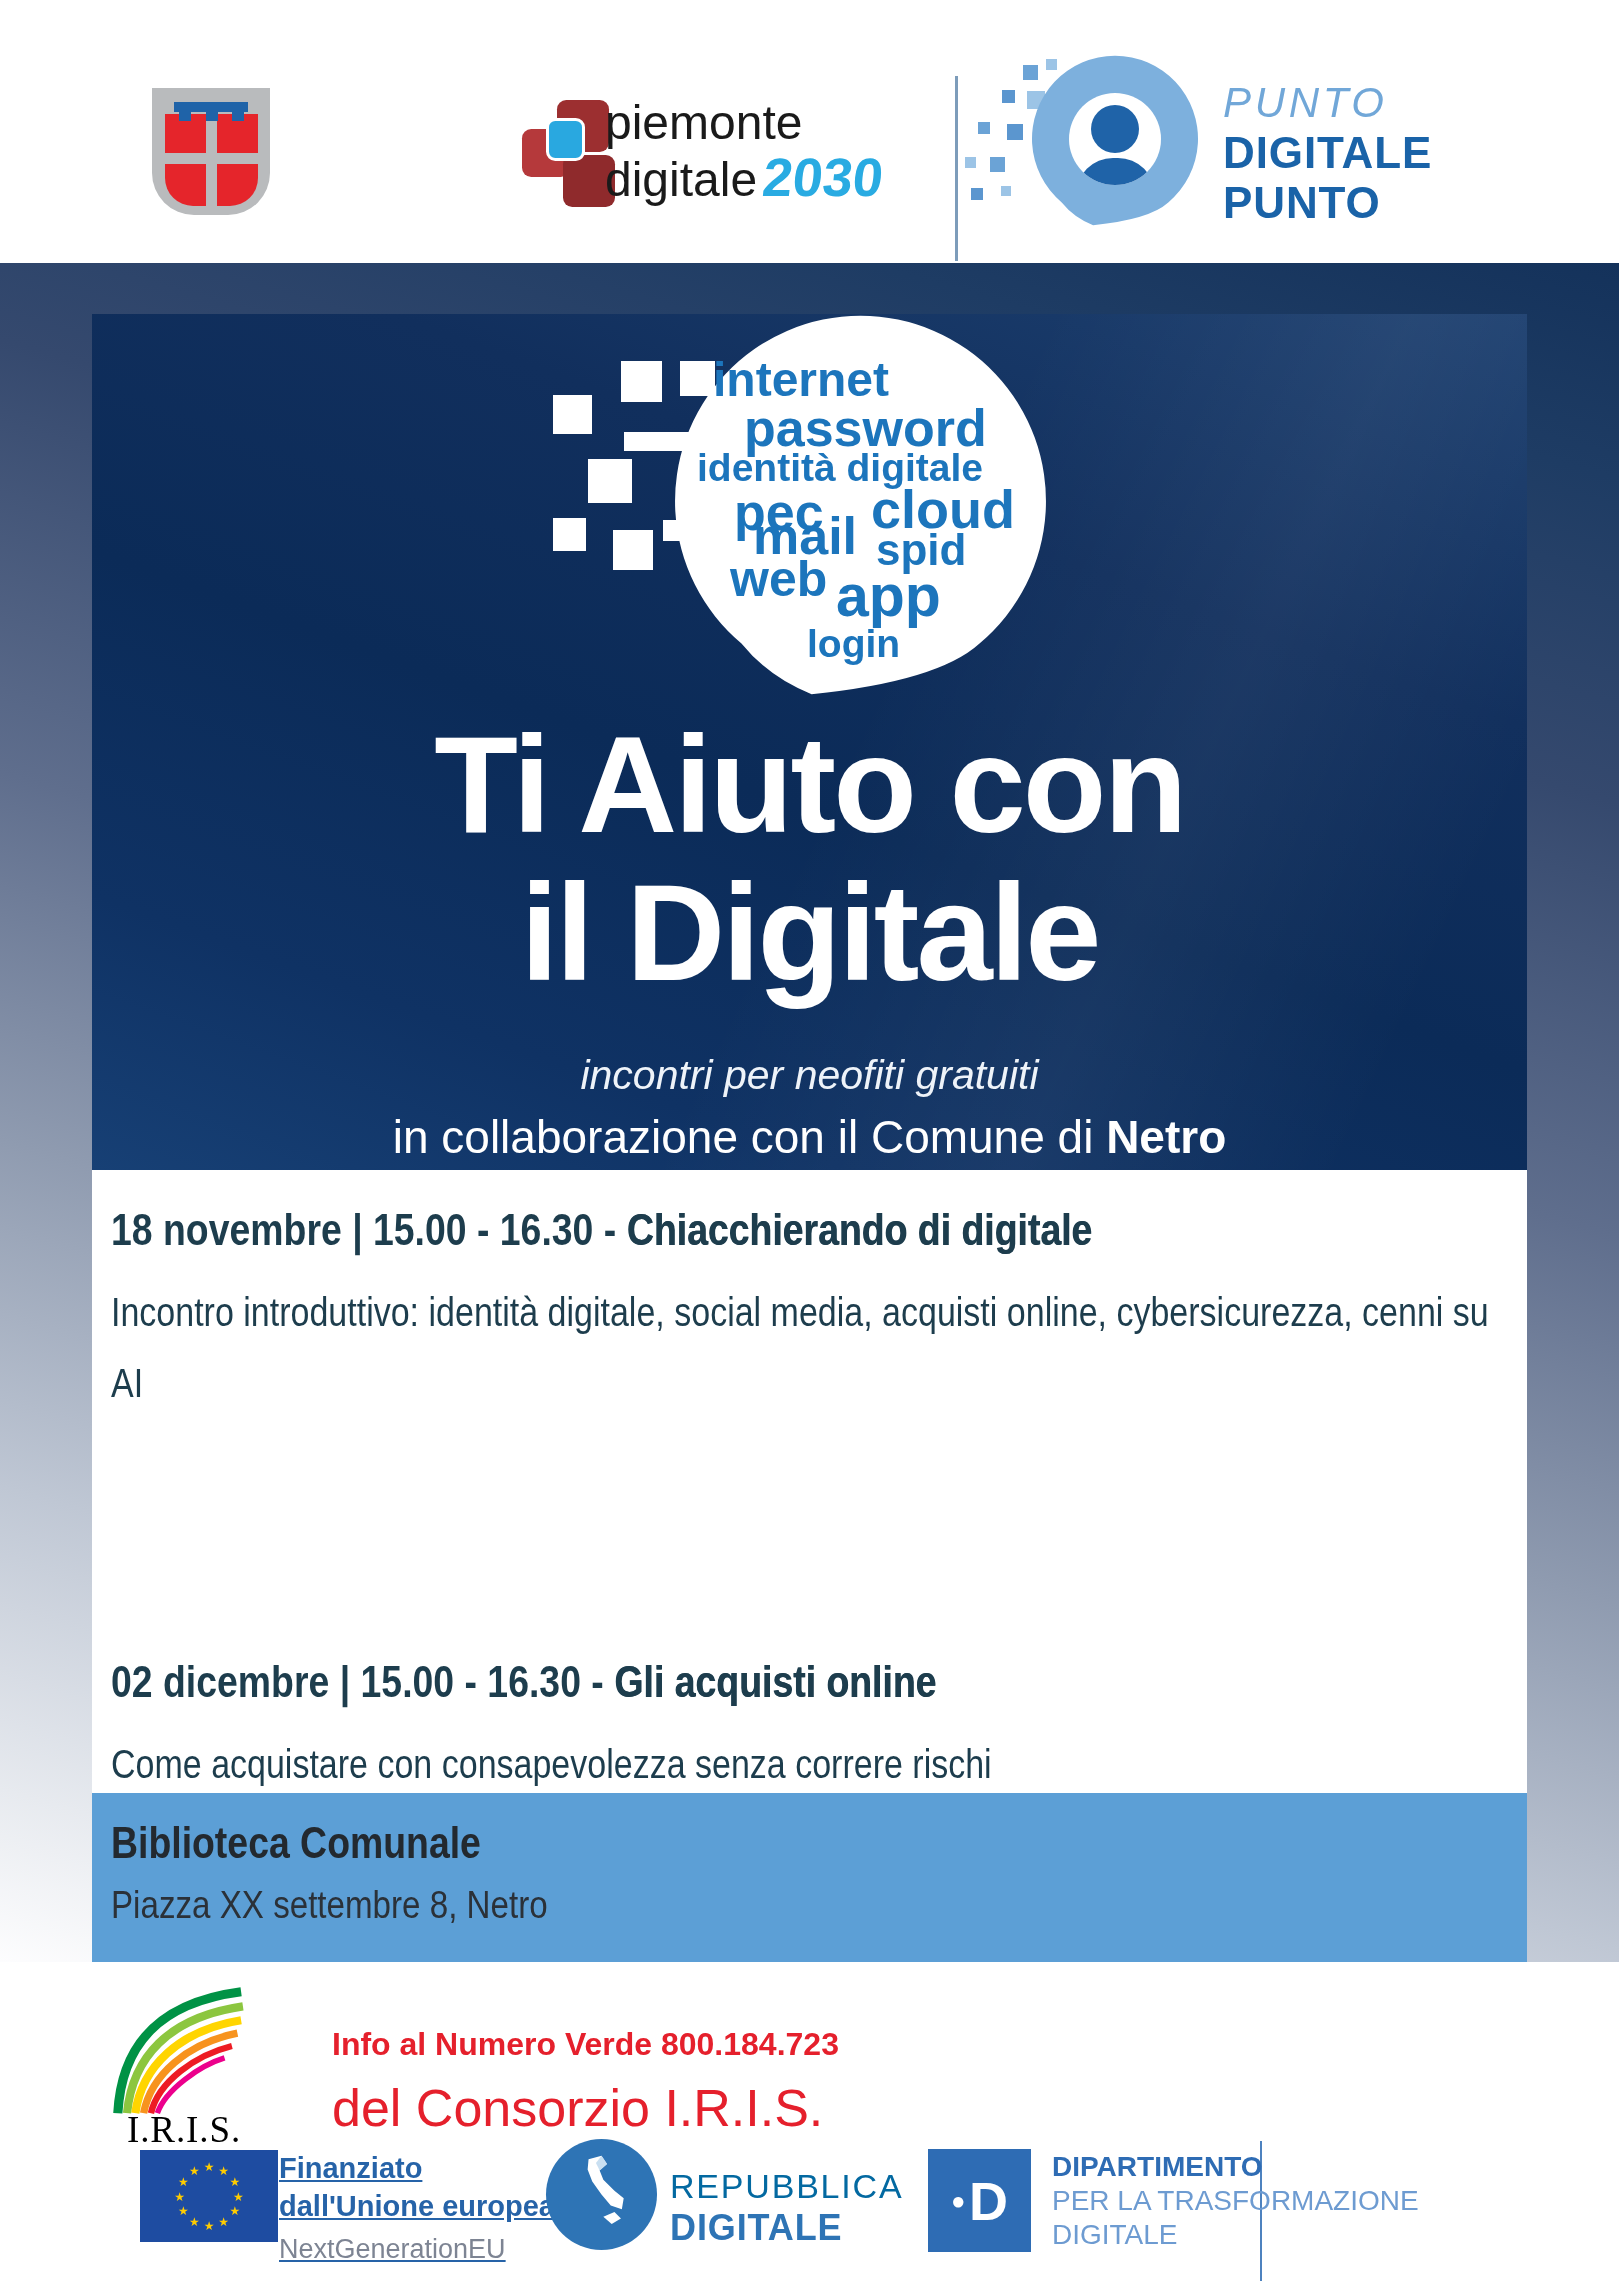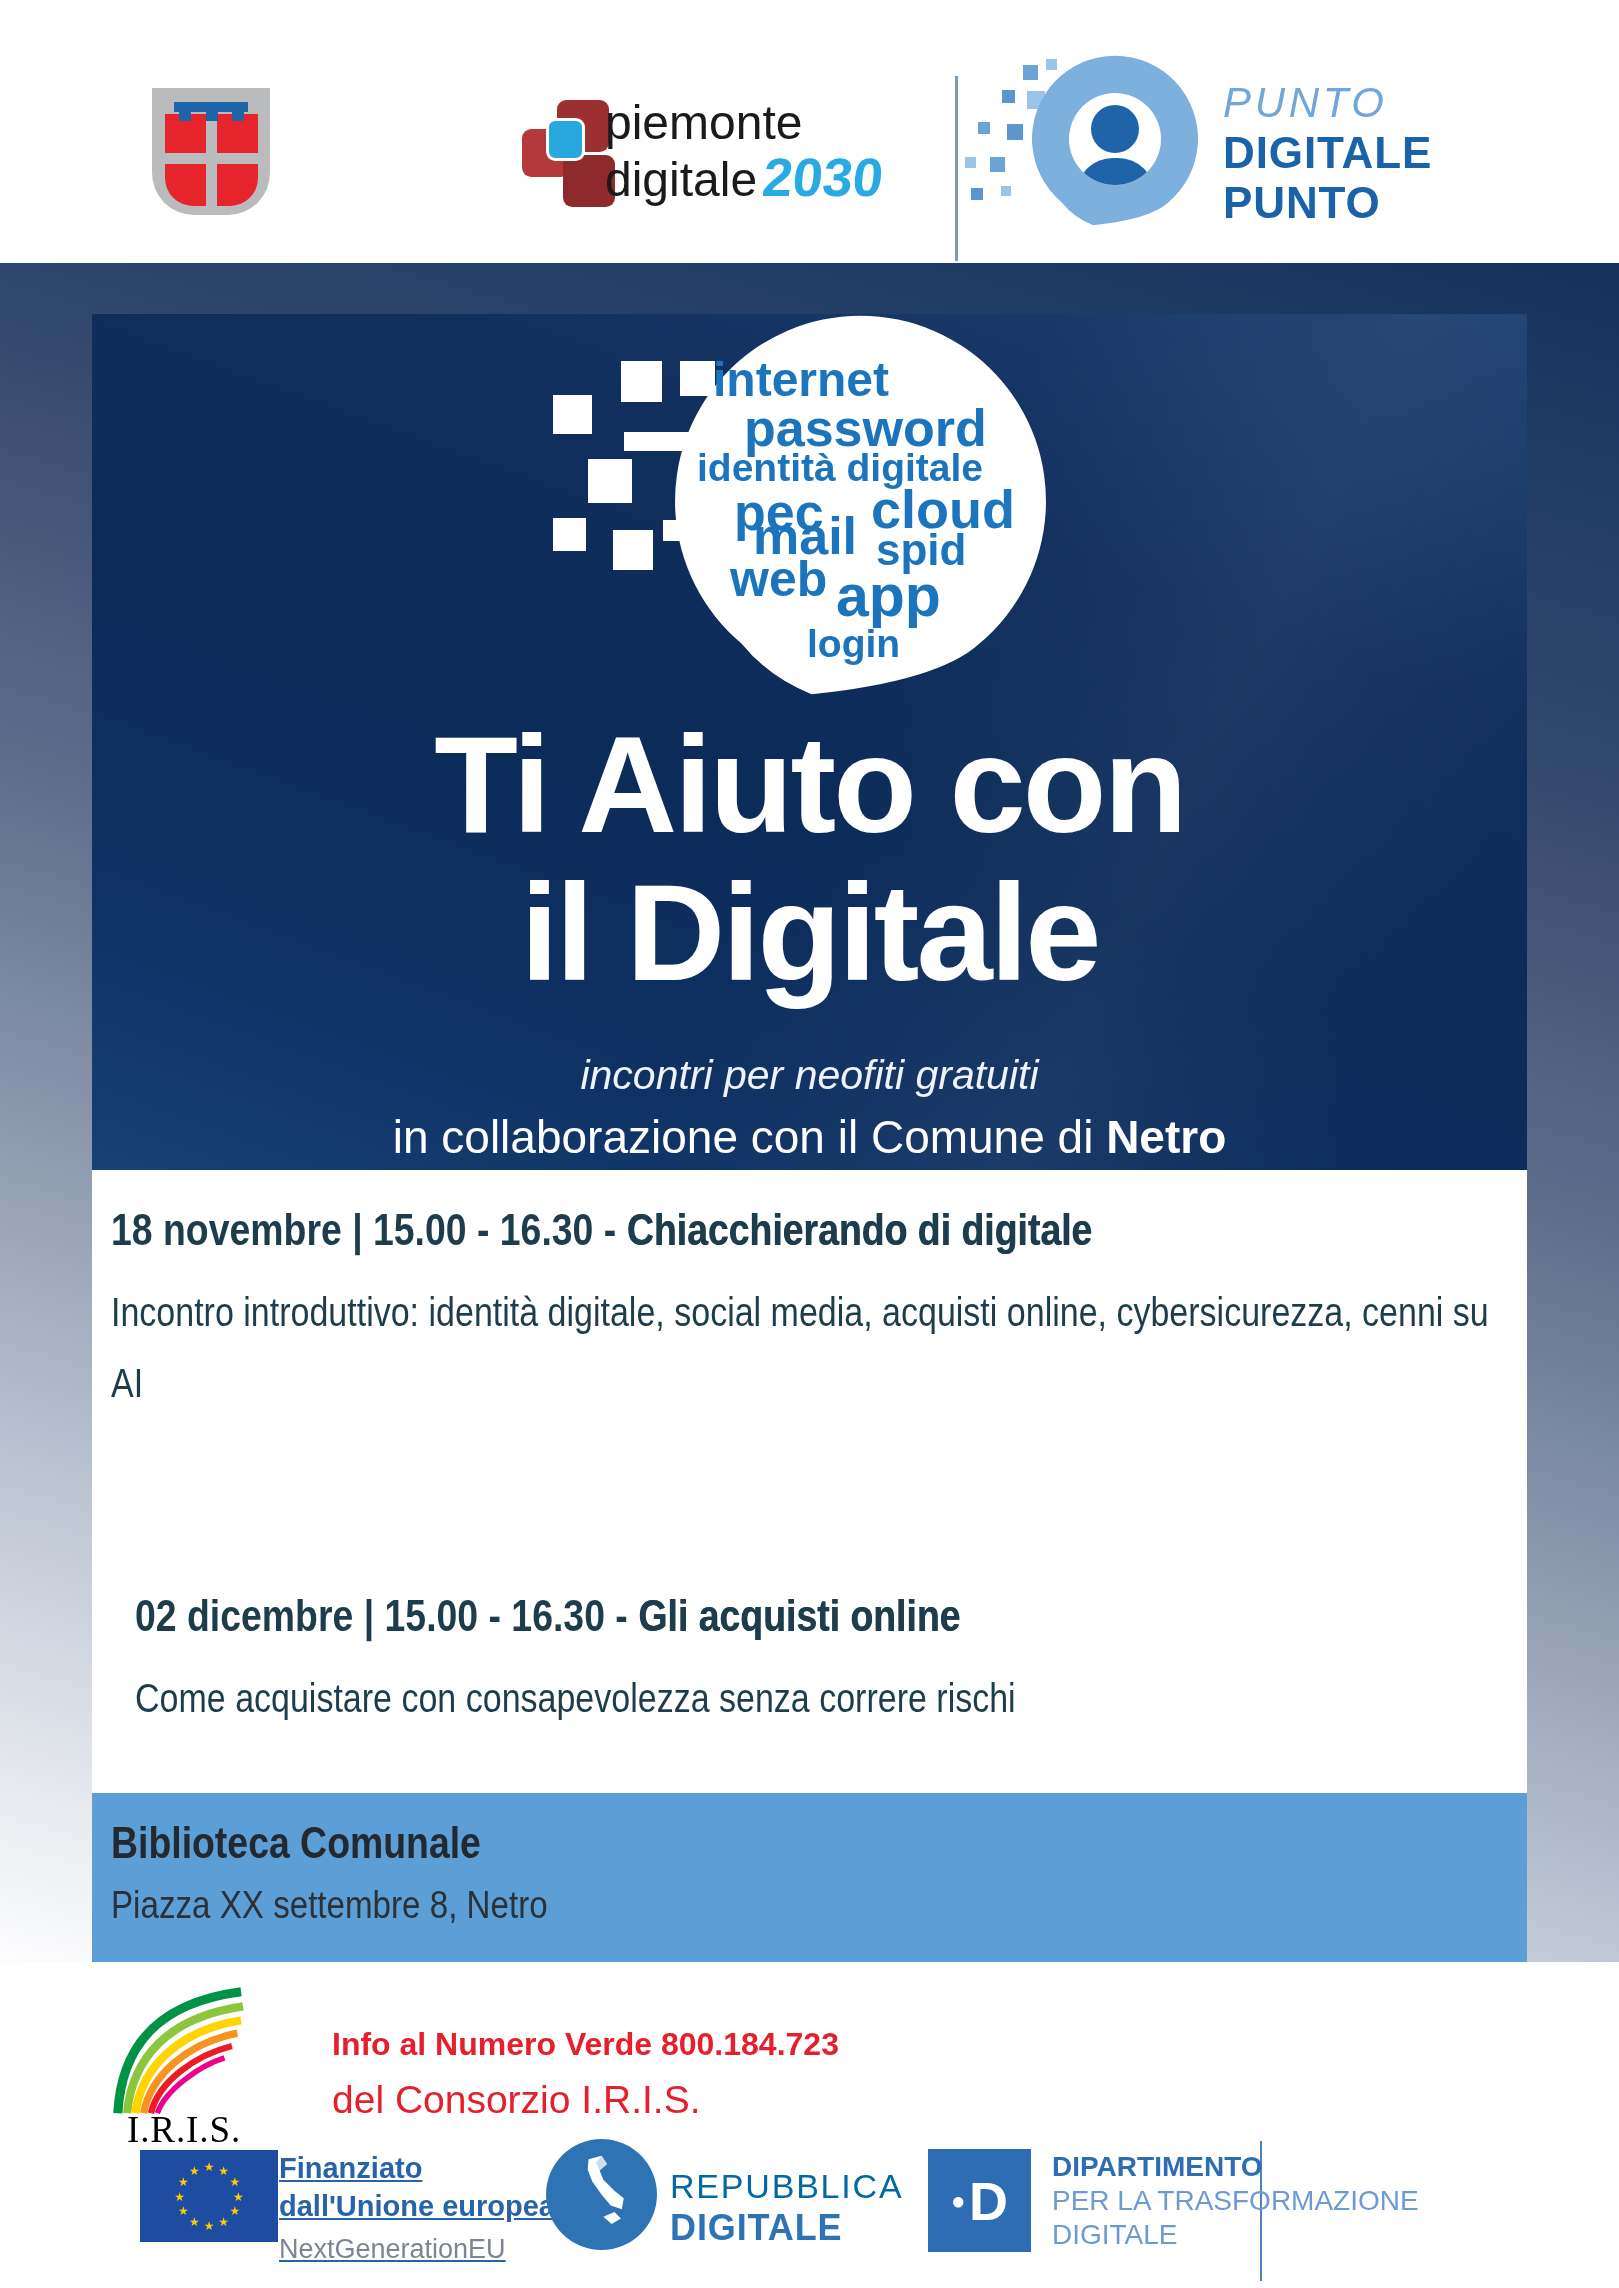--- a/index.html
+++ b/index.html
@@ -50,30 +50,30 @@
     font-size:41px;font-style:italic;}
   .hero-collab{left:0;top:796px;width:1435px;text-align:center;color:#fff;font-size:46px;}
   .hero-collab b{font-weight:700;}
   
   .event{position:absolute;left:18.5px;width:1417px;color:#1d3d4d;}
   .event-heading{font-size:44px;font-weight:700;white-space:nowrap;
     transform:scaleX(0.85);transform-origin:left top;}
   .event-heading .ttl{text-shadow:0.6px 0 0 currentColor;}
   .event-desc{margin:0;margin-top:22px;width:1650px;font-size:40px;
     line-height:71px;transform:scaleX(0.85);transform-origin:left top;}
-  #event-0{top:891px;} #event-1{top:1135px;} #event-2{top:1277px;margin-left:24px;}
+  #event-0{top:891px;} #event-1{top:1135px;} #event-2{top:1343px;}
   .band-name{left:18.5px;top:1504px;font-size:44px;font-weight:700;color:#23292f;
     white-space:nowrap;transform:scaleX(0.85);transform-origin:left top;}
   .band-addr{left:18.5px;top:1569px;font-size:39px;color:#2b3138;
     white-space:nowrap;transform:scaleX(0.85);transform-origin:left top;}
   
   .iris-label{left:127px;top:2108px;font-family:"Liberation Serif",serif;
     font-size:37px;color:#000;letter-spacing:0.9px;}
   .info-1{left:332px;top:2026px;font-size:32px;font-weight:700;color:#e5202c;}
-  .info-2{left:332px;top:2078px;font-size:39px;color:#e5202c;}
+  .info-2{left:332px;top:2078px;font-size:52px;color:#e5202c;}
   .eu-flag{left:140px;top:2150px;width:138px;height:92px;background:#1e4ca1;}
   .eu-text{left:279px;top:2149px;font-size:29px;font-weight:700;color:#2663a8;line-height:38px;text-decoration:underline;}
   .eu-ngeu{font-size:27px;font-weight:400;color:#7d8493;margin-top:4.6px;}
   .rd-circle{left:546px;top:2139px;width:111px;height:111px;background:#2e74b5;border-radius:50%;}
   .rd-text{left:670px;top:2165px;line-height:42px;}
   .rd-l1{font-size:34px;color:#0369a1;letter-spacing:1.8px;}
   .rd-l2{font-size:36px;color:#2e74b5;font-weight:700;letter-spacing:0.9px;}
   .dtd-square{left:928px;top:2149px;width:103px;height:103px;background:#2e6cb4;
     color:#fff;display:flex;align-items:center;justify-content:center;
     font-size:54px;font-weight:700;z-index:2;}

